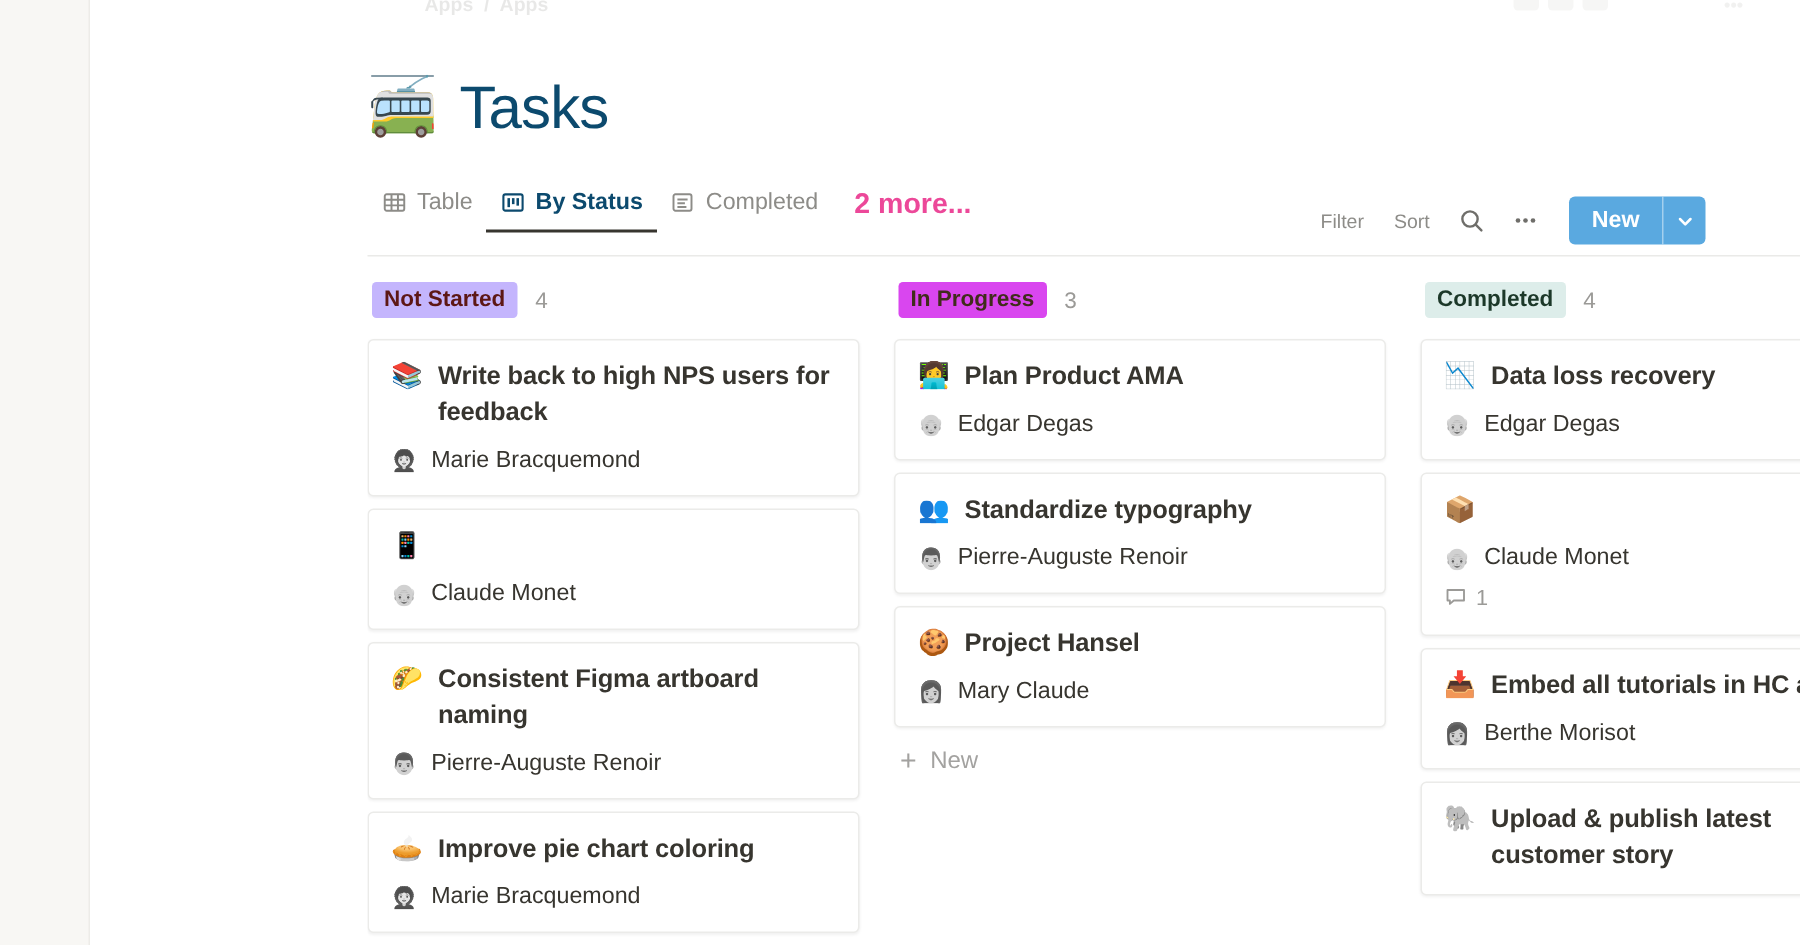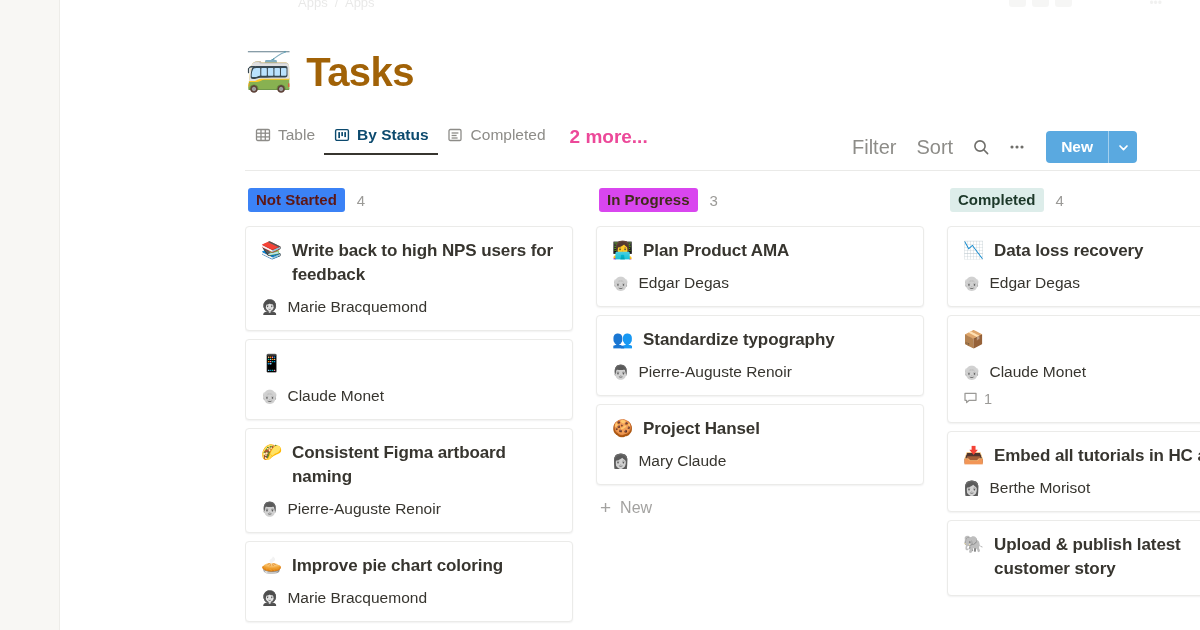--- a/index.html
+++ b/index.html
@@ -24,22 +24,22 @@
   .content {
     position: relative;
     flex: 1 1 auto;
     height: 630px;
     background: #ffffff;
     overflow: hidden;
   }
 
   
   .topbar-ghost {
-    position: absolute; top: 0; left: 16px; right: 0; height: 10px;
-    overflow: hidden; opacity: .22;
+    position: absolute; top: 0; left: 1px; right: 0; height: 10px;
+    overflow: hidden; opacity: .22; font-weight: bold;
   }
   .topbar-ghost .bc {
     position: absolute; top: -5px; left: 222px;
     font-size: 13px; color: #9b9a97; white-space: nowrap;
   }
   .topbar-ghost .btns {
     position: absolute; top: -6px; right: 128px;
     display: flex; gap: 6px; align-items: center;
   }
   .topbar-ghost .btns span {
@@ -51,21 +51,21 @@
     font-size: 12px; color: #c4c3c0;
   }
 
   
   .page-header {
     position: absolute; top: 50px; left: 185px;
     display: flex; align-items: center; gap: 14px;
   }
   .page-emoji { font-size: 38px; line-height: 1; }
   .page-title {
-    font-size: 40px; font-weight: bold; color: #a16207;
+    font-size: 40px; font-weight: normal; color: #0c4a6e;
     letter-spacing: -0.6px; line-height: 1.1;
   }
 
   
   .viewbar {
     position: absolute; top: 126px; left: 185px; right: 0; height: 45px;
   }
   .viewbar-line {
     position: absolute; left: 0; right: 0; bottom: 0; height: 1px;
     background: #eaeae8;
@@ -84,21 +84,21 @@
   }
   .tab .ic { display: inline-flex; width: 17px; height: 17px; align-items: center; justify-content: center; }
   .tab .ic svg { display: block; }
   .tab-more { padding: 0 9px 11px 9px; font-size: 19px; color: #ec4899; cursor: pointer; margin-left: 6px; font-weight: bold;}
 
   .view-actions {
     position: absolute; right: 63px; bottom: 8px;
     display: flex; align-items: center; gap: 6px;
   }
   .va-text {
-    font-size: 20px; color: #8d8c88; padding: 4px 7px;
+    font-size: 13px; color: #8d8c88; padding: 4px 7px;
     cursor: pointer; white-space: nowrap;
   }
   .va-icon {
     width: 30px; height: 28px; display: flex; align-items: center; justify-content: center;
     color: #6f6e6a; cursor: pointer;
   }
   .new-btn {
     display: flex; align-items: stretch; margin-left: 8px;
     border-radius: 4px; overflow: hidden; background: #5aa9e0; height: 32px;
   }
@@ -249,21 +249,21 @@
               <polyline points="3,5 6.5,8.6 10,5"></polyline>
             </svg>
           </div>
         </div>
       </div>
     </div>
 
     <div class="board" id="board">
         <div class="column">
           <div class="col-head">
-            <div class="col-badge" style="background: #3b82f6; color: rgb(93, 23, 21);">Not Started</div>
+            <div class="col-badge" style="background: #c4b5fd; color: rgb(93, 23, 21);">Not Started</div>
             <div class="col-count">4</div>
           </div>
           <div class="cards">
             <div class="card">
               <div class="card-title">
                 <span class="card-emoji">📚</span>
                 <span>Write back to high NPS users for feedback</span>
               </div>
               <div class="card-person">
                 <span class="avatar">👩🏻‍🦱</span>

